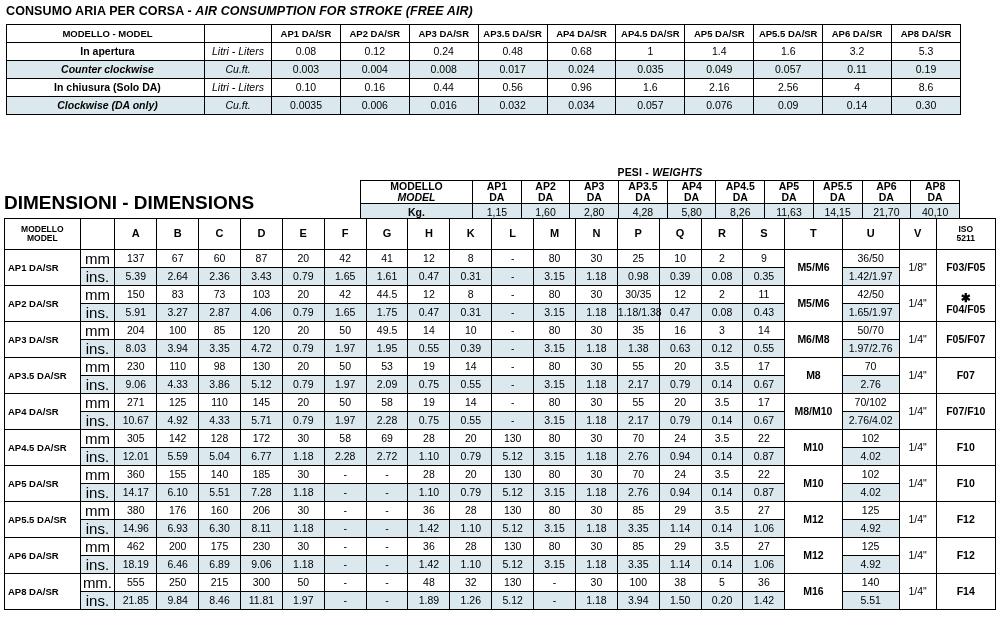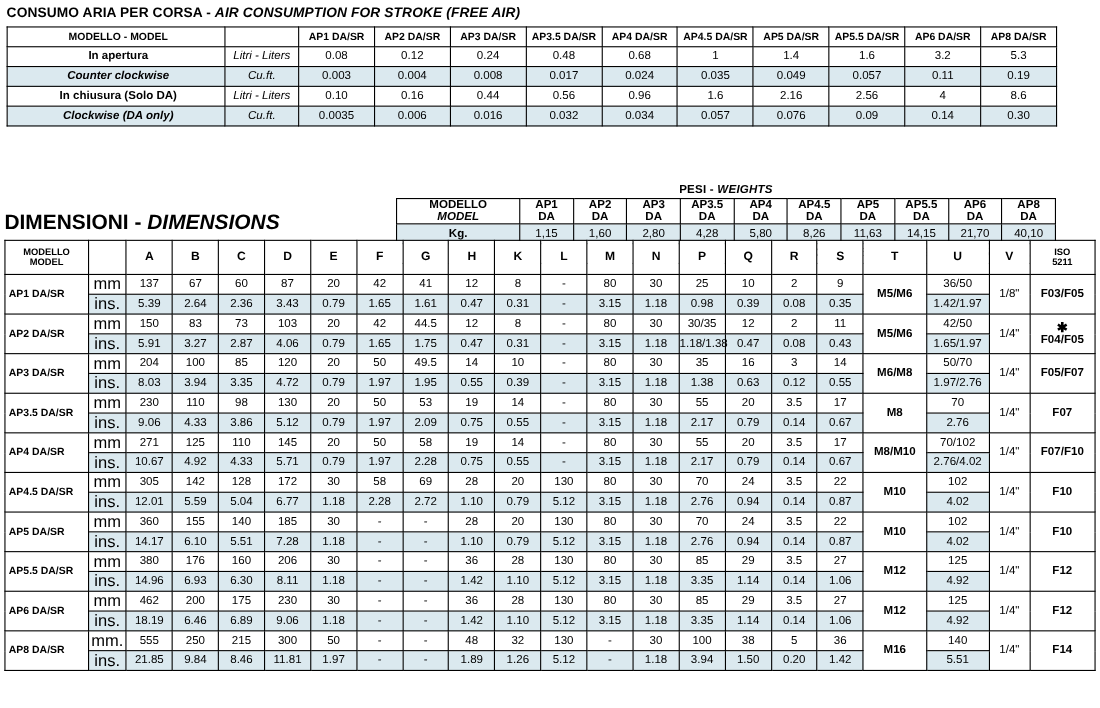--- a/index.html
+++ b/index.html
@@ -37,21 +37,21 @@
     left: 6px;
     top: 4px;
   }
   #dim-title {
     position: absolute;
     left: 4px;
     top: 192px;
     font-size: 19px;
     font-weight: bold;
   }
-  #dim-title .ital { font-style: italic; font-weight: bold; }
+  #dim-title .ital { font-weight: bold; }
 
   
   table {
     border-collapse: collapse;
     table-layout: fixed;
   }
   table td, table th {
     border: 1px solid #000000;
     text-align: center;
     vertical-align: middle;

